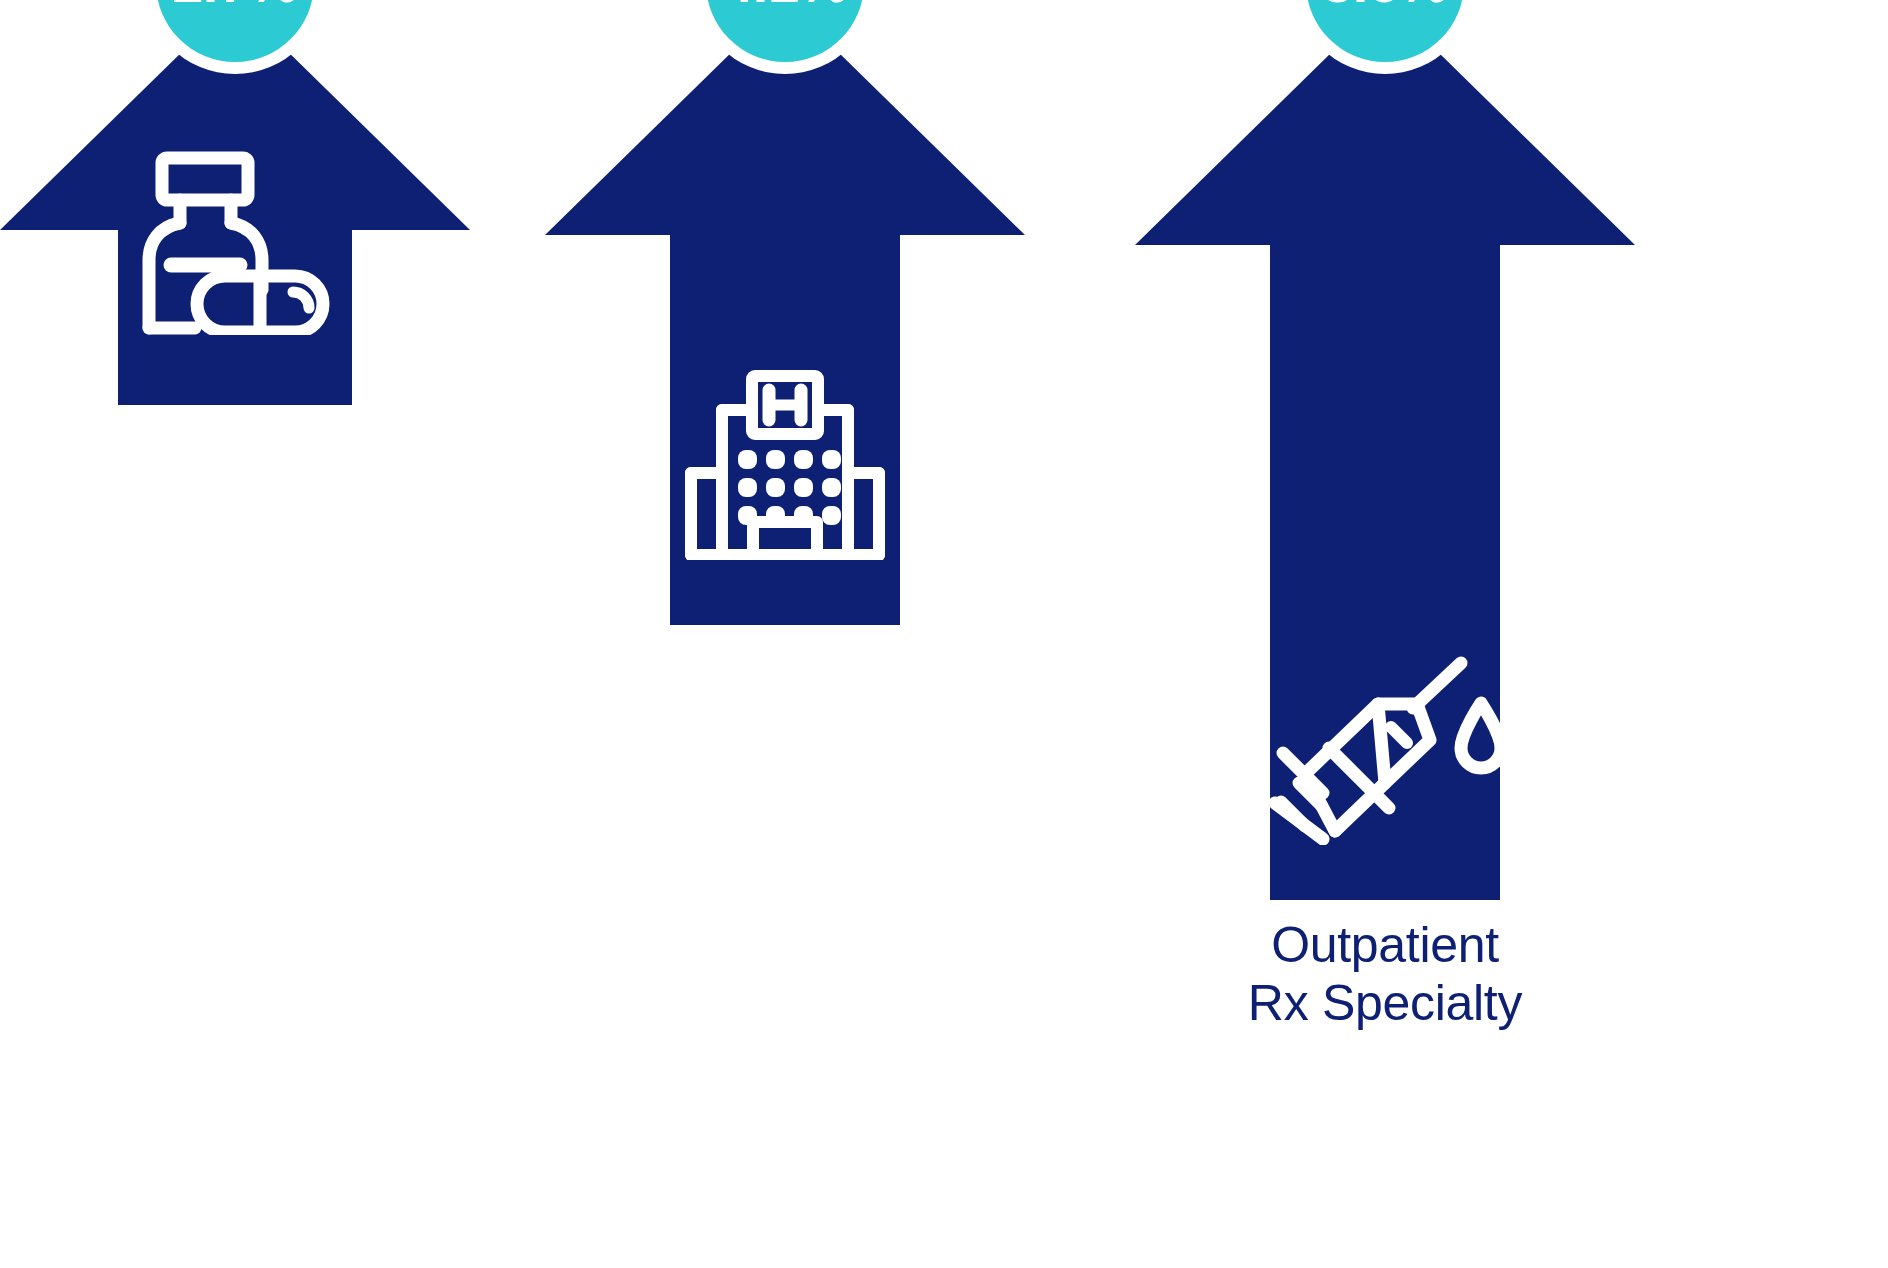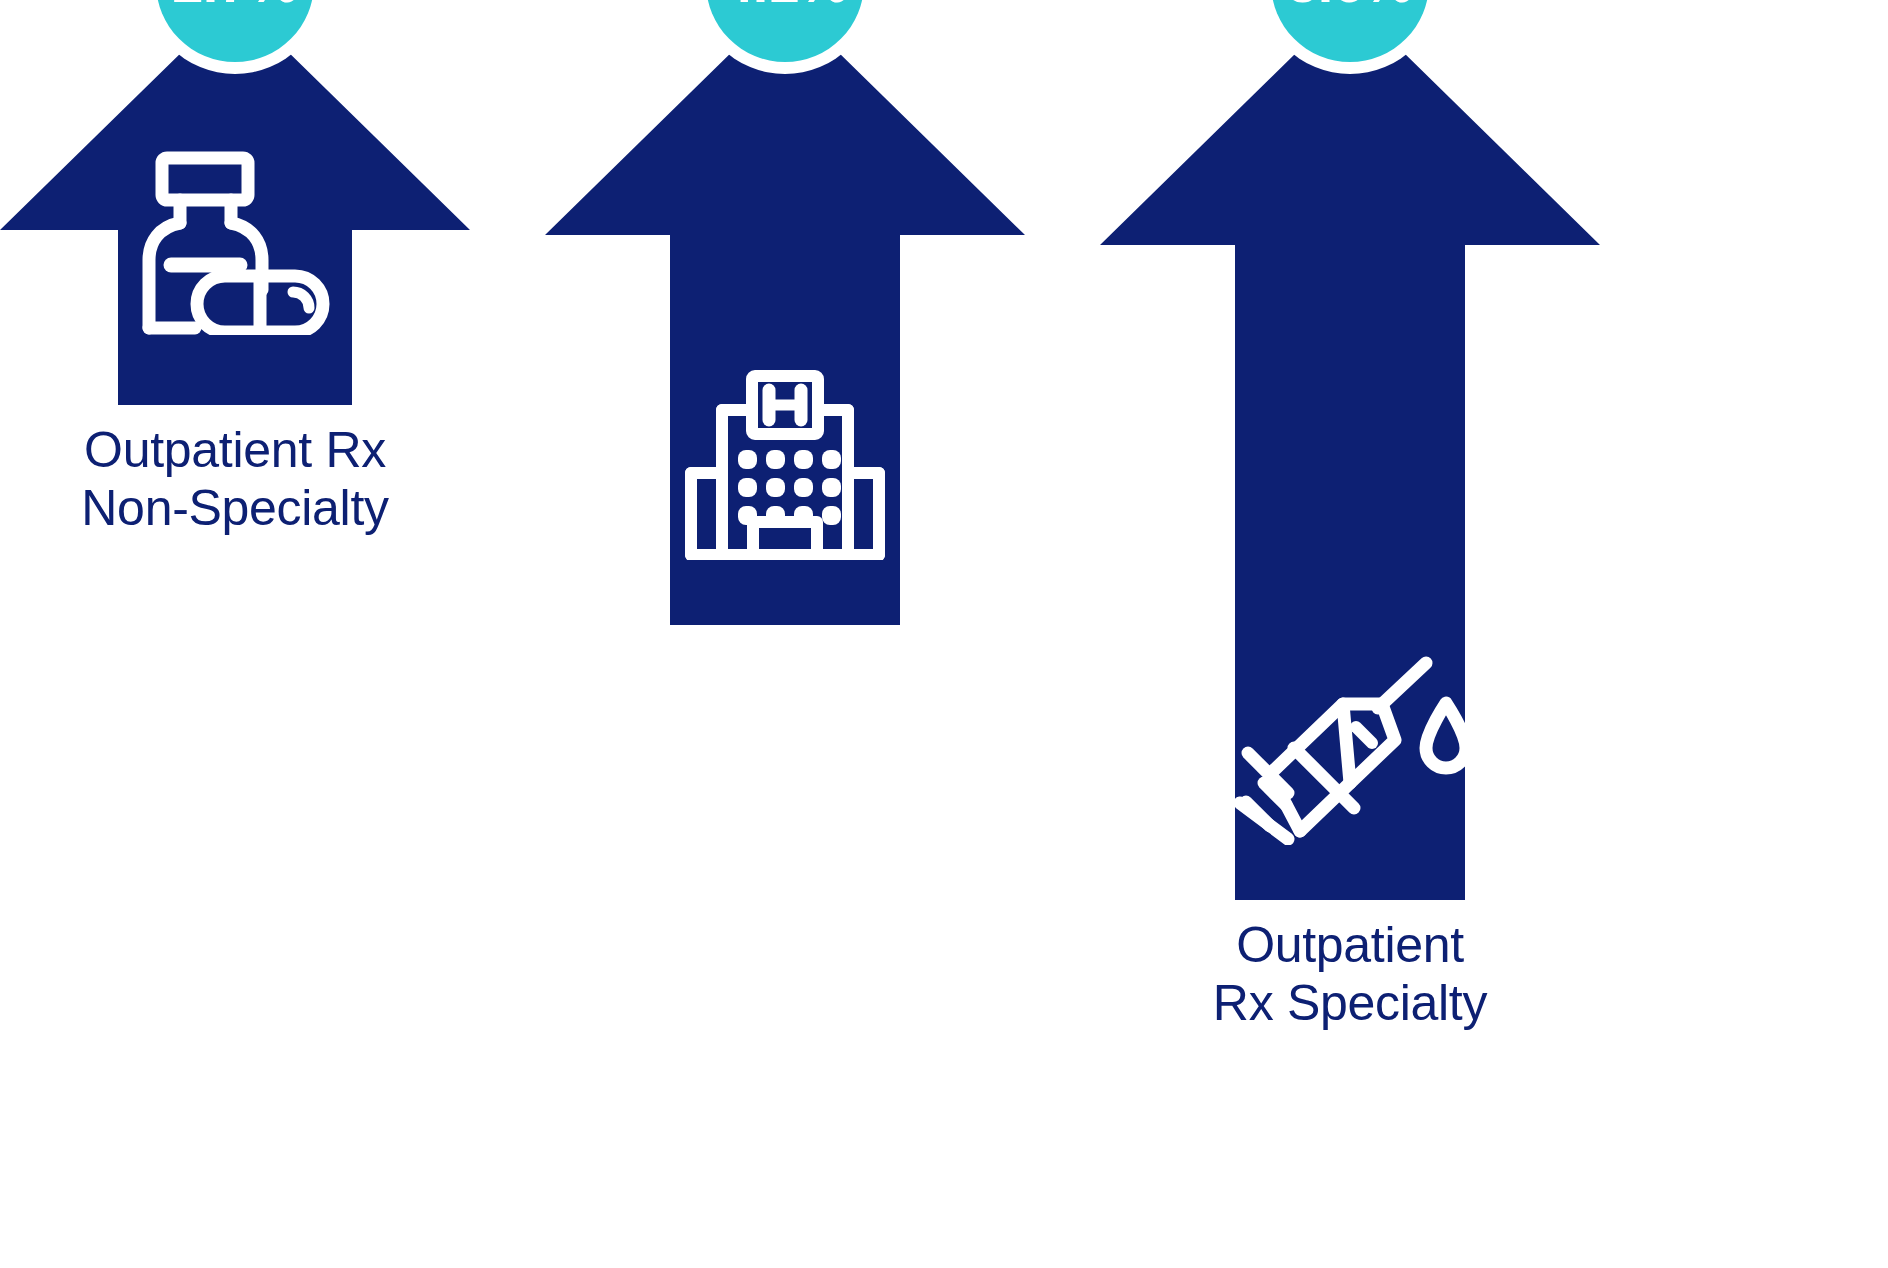--- a/index.html
+++ b/index.html
@@ -72,21 +72,21 @@
     line-height: 1.16;
     text-align: center;
     font-weight: 400;
     white-space: pre-line;
     letter-spacing: -0.3px;
   }
 
   
   #group-0 { left: 0px;    width: 470px; }
   #group-1 { left: 545px;  width: 480px; }
-  #group-2 { left: 1100px; width: 500px; }
+  #group-2 { left: 1135px; width: 500px; }
 
   #group-0 .badge { width: 158px; height: 158px; font-size: 56px; top: -96px; }
   #group-1 .badge { width: 158px; height: 158px; font-size: 56px; top: -96px; }
   #group-2 .badge { width: 158px; height: 158px; font-size: 56px; top: -96px; }
 
   #group-0 .cat-label { font-size: 50px; }
   #group-1 .cat-label { font-size: 50px; }
   #group-2 .cat-label { font-size: 50px; }
 </style>
 </head>
@@ -120,22 +120,20 @@
             <path d="M36 115 L105 115" stroke-width="15"></path>
 
             <rect x="62" y="126" width="126" height="56" rx="28"></rect>
             <path d="M125 126 L125 182"></path>
             <path d="M158 142 a 16 16 0 0 1 16 16" stroke-width="11"></path>
           </g>
         </svg>
       </div>
     </div>
 
-    <div class="cat-label">Outpatient Rx
-Non-Specialty</div>
   </div>
 
   <div class="arrow-group" id="group-1" style="height:1268px;">
     <div class="arrow-stack" style="height:625px;">
       <svg class="arrow-svg" width="480" height="625" viewBox="0 0 480 625">
         <path d="M240 0 L480 235 L355 235 L355 625 L125 625 L125 235 L0 235 Z" fill="#0d2073"></path>
       </svg>
 
       <div class="badge">
         <span>4.1%</span>

